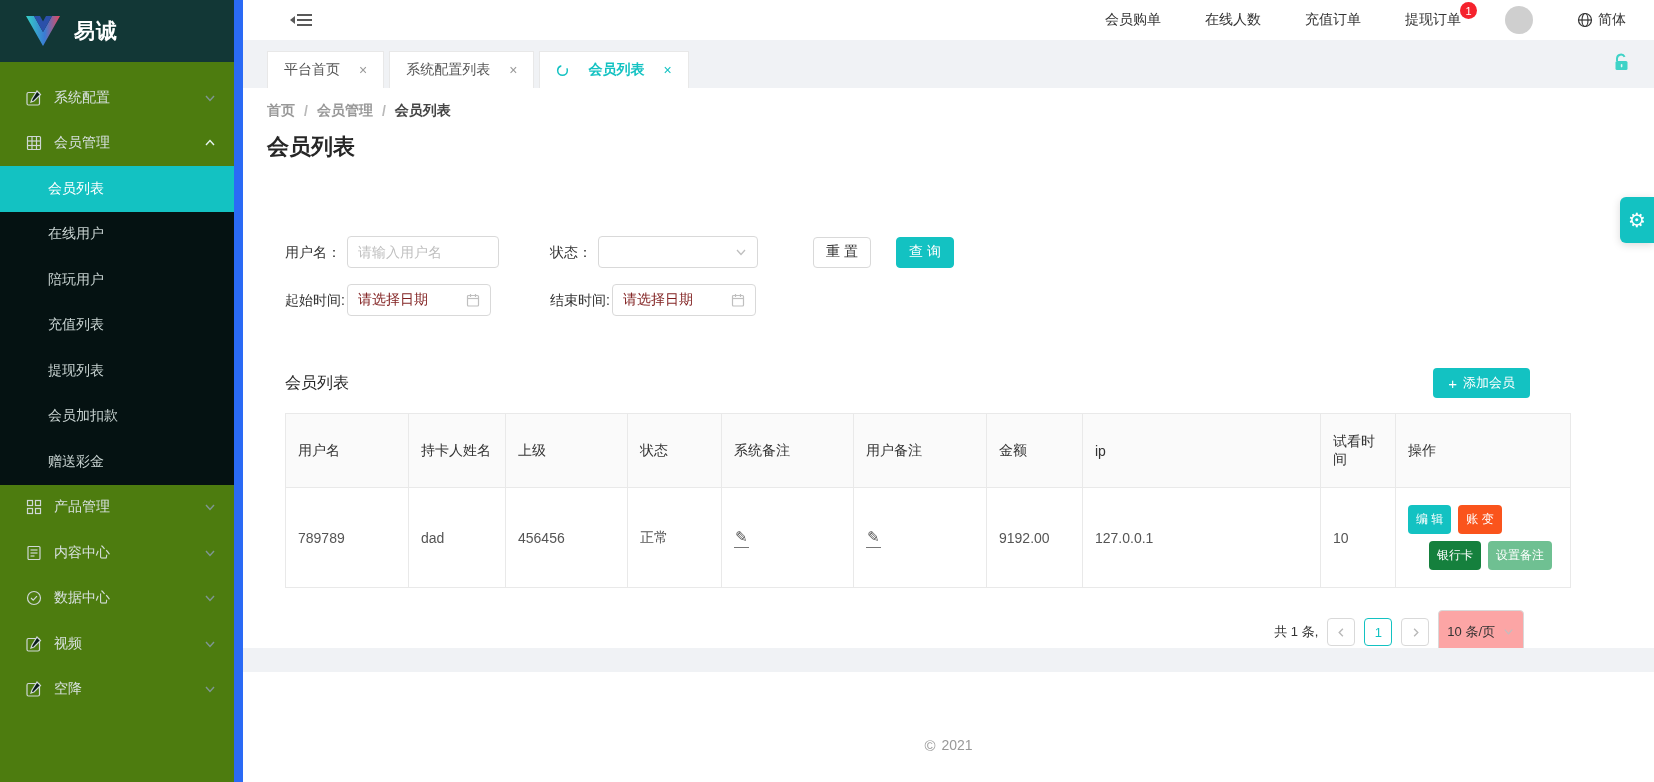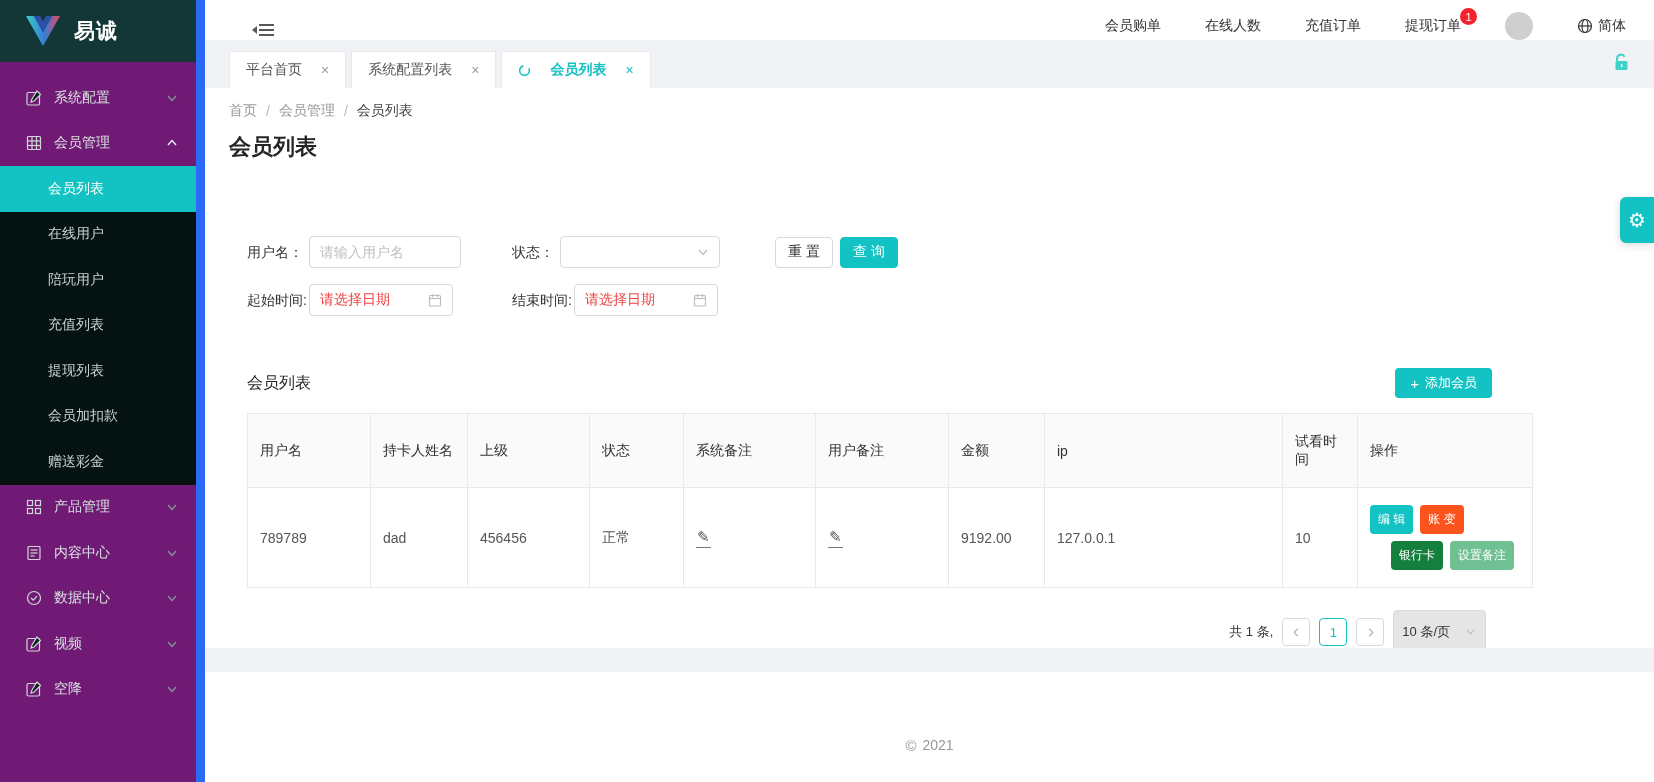--- a/index.html
+++ b/index.html
@@ -1,75 +1,75 @@
 <!DOCTYPE html>
 <html><head>
 <meta charset="utf-8">
 <style>
   * { box-sizing: border-box; margin: 0; padding: 0; }
   html,body { width:1654px; height:782px; overflow:hidden; }
   body { font-family:"Liberation Sans","DejaVu Sans",sans-serif; background:#f0f2f5; font-size:14px; color:#333; }
   .app { display:flex; width:1654px; height:782px; position:relative; }
 
   
-  .sidebar { width:196px; flex-shrink:0; background:#701a75; color:#d7e0de; overflow:hidden; }
+  .sidebar { width:234px; flex-shrink:0; background:#4d7c0f; color:#d7e0de; overflow:hidden; }
   .logo { height:62px; background:#123736; display:flex; align-items:center; padding-left:26px; gap:14px; }
   .logo-title { color:#fff; font-size:21px; font-weight:bold; letter-spacing:1px; }
   .menu { padding-top:13px; }
   .menu-item { height:45.5px; display:flex; align-items:center; padding:0 18px 0 26px; gap:12px; cursor:pointer; font-size:14px; }
   .menu-item .mi-label { flex:1; }
   .mi-icon { width:16px; height:16px; display:inline-flex; }
   .mi-chevron { width:12px; height:12px; display:inline-flex; color:#7f9693; }
   .submenu { background:#051212; }
   .submenu-item { height:45.5px; display:flex; align-items:center; padding-left:48px; color:#c9d4d2; cursor:pointer; }
   .submenu-item.active { background:#13c2c2; color:#fff; }
   .side-scrollbar { width:9px; flex-shrink:0; background:#2a6af5; }
 
   
   .main { flex:1; display:flex; flex-direction:column; min-width:0; }
-  .topbar { height:40px; background:#fff; display:flex; align-items:flex-end; padding:0 28px 0 47px; }
+  .topbar { height:40px; background:#fff; display:flex; align-items:center; padding:0 28px 0 47px; }
   .collapse-btn { width:24px; height:20px; display:inline-flex; align-items:center; cursor:pointer; color:#595959; }
   .topnav { margin-left:auto; display:flex; align-items:center; gap:44px; }
   .topnav-item { cursor:pointer; color:#333; position:relative; white-space:nowrap; }
   .nav-badge { position:absolute; top:-9px; right:-16px; min-width:17px; height:17px; border-radius:9px; background:#f5222d; color:#fff; font-size:11px; display:flex; align-items:center; justify-content:center; padding:0 4px; }
   .avatar { width:28px; height:28px; border-radius:50%; background:#cfcfcf; cursor:pointer; }
   .lang { display:flex; align-items:center; gap:5px; cursor:pointer; }
   .globe { width:16px; height:16px; display:inline-flex; color:#333; }
 
   
   .tabstrip { height:48px; background:#f0f2f5; display:flex; align-items:flex-end; padding:0 24px; gap:5px; }
   .tab { background:#fff; height:37px; display:flex; align-items:center; gap:19px; padding:0 16px; font-size:14px; color:#555; cursor:pointer; border:1px solid #e8e8e8; border-bottom:none; }
   .tab.active { color:#13c2c2; }
   .tab-close { color:#999; font-size:14px; cursor:pointer; }
   .tab.active .tab-close { color:#13c2c2; }
   .refresh-icon { width:13px; height:13px; display:inline-flex; }
   .lock-wrap { margin-left:auto; display:flex; align-items:center; height:100%; padding-bottom:4px; }
   .lock-icon { width:17px; height:18px; display:inline-flex; cursor:pointer; }
 
   
   .content { height:560px; background:#fff; padding:14px 24px 0 24px; margin-bottom:24px; overflow:hidden; }
-  .breadcrumb { font-size:14px; color:#999; display:flex; gap:9px; align-items:center; }
+  .breadcrumb { font-size:14px; color:#999; display:flex; gap:9px; align-items:center;font-weight:bold; }
   .breadcrumb .crumb-last { color:#444; }
   .crumb-sep { color:#b9b9b9; }
   .page-title { font-size:22px; font-weight:bold; color:#262626; margin-top:12px; }
 
   .panel { padding-left:18px; width:1303px; }
   .filter-form { margin-top:74px; }
   .filter-row { display:flex; align-items:center; }
   .filter-row.second { margin-top:16px; align-items:center; }
   .f-label { width:62px; font-size:14px; color:#333; line-height:21px; flex-shrink:0; }
   .f-input { width:152px; height:32px; border:1px solid #d9d9d9; border-radius:4px; padding:0 10px; font-size:14px; color:#333; outline:none; font-family:inherit; }
   .f-input::placeholder { color:#bfbfbf; }
   .f-select { width:160px; height:32px; border:1px solid #d9d9d9; border-radius:4px; display:flex; align-items:center; justify-content:flex-end; padding:0 10px; cursor:pointer; background:#fff; }
   .sel-chevron { width:12px; height:12px; color:#bfbfbf; display:inline-flex; }
   .gap-a { width:51px; } .gap-b { width:55px; }
   .btn { height:31px; border-radius:4px; font-size:14px; cursor:pointer; display:inline-flex; align-items:center; justify-content:center; font-family:inherit; }
-  .btn-reset { width:58px; background:#fff; border:1px solid #d9d9d9; color:#333; margin-right:7px; }
+  .btn-reset { width:58px; background:#fff; border:1px solid #d9d9d9; color:#333; margin-right:25px; }
   .btn-search { width:58px; background:#13c2c2; border:1px solid #13c2c2; color:#fff; }
-  .date-input { width:144px; height:32px; border:1px solid #d9d9d9; border-radius:4px; display:flex; align-items:center; padding:0 10px; color:#ef4444; background:#fff; cursor:pointer; }
+  .date-input { width:144px; height:32px; border:1px solid #d9d9d9; border-radius:4px; display:flex; align-items:center; padding:0 10px; color:#7f1d1d; background:#fff; cursor:pointer; }
   .date-ph { flex:1; font-size:14px; }
   .cal-icon { width:14px; height:14px; display:inline-flex; color:#bfbfbf; }
 
   .section-head { margin-top:52px; display:flex; align-items:center; justify-content:space-between; }
   .section-title { font-size:16px; color:#262626; }
   .btn-add { background:#13c2c2; color:#fff; border:none; border-radius:4px; height:30px; padding:0 15px; font-size:13px; display:inline-flex; align-items:center; gap:6px; cursor:pointer; margin-right:40px; font-family:inherit; }
 
   table.grid { border-collapse:collapse; table-layout:fixed; width:1285px; margin-top:15px; }
   table.grid th, table.grid td { border-right:1px solid #e9e9e9; border-bottom:1px solid #e9e9e9; padding:8px 12px; font-size:14px; text-align:left; vertical-align:middle; font-weight:normal; }
   table.grid th { background:#fafafa; color:#333; height:74px; border-top:1px solid #e9e9e9; }
@@ -79,21 +79,21 @@
   .act-wrap { display:flex; flex-wrap:wrap; gap:7px; }
   .act-btn { border:none; border-radius:4px; color:#fff; font-size:12px; padding:6px 8px; cursor:pointer; font-family:inherit; white-space:nowrap; }
   .act-edit { background:#13c2c2; }
   .act-change { background:#fa541c; }
   .act-bank { background:#15803d;margin-left:21px; }
   .act-remark { background:#6fc092; }
 
   .pagination { margin-top:22px; display:flex; align-items:center; justify-content:flex-end; gap:9px; padding-right:46px; font-size:13px; color:#333; }
   .pg-btn { width:28px; height:28px; border:1px solid #d9d9d9; border-radius:4px; background:#fff; display:flex; align-items:center; justify-content:center; color:#b8b8b8; cursor:pointer; font-size:13px; }
   .pg-btn.current { border-color:#13c2c2; color:#13c2c2; }
-  .pg-size { height:44px; border:1px solid #d9d9d9; border-radius:4px; background:#e5e5e5; display:flex; align-items:center; gap:15px; padding:0 8px; cursor:pointer; color:#333; }
+  .pg-size { height:44px; border:1px solid #d9d9d9; border-radius:4px; background:#fca5a5; display:flex; align-items:center; gap:8px; padding:0 8px; cursor:pointer; color:#333; }
 
   .footer { height:110px; background:#fff; display:flex; justify-content:center; padding-top:36px; color:#999; font-size:14px; }
   .copyright { display:flex; align-items:center; gap:6px; }
 
   .gear-btn { position:absolute; right:0; top:197px; width:34px; height:46px; background:#13c2c2; border-radius:6px 0 0 6px; display:flex; align-items:center; justify-content:center; color:#fff; font-size:20px; cursor:pointer; box-shadow:0 2px 8px rgba(0,0,0,.15); }
 </style>
 </head>
 <body>
 
 <div class="app">

